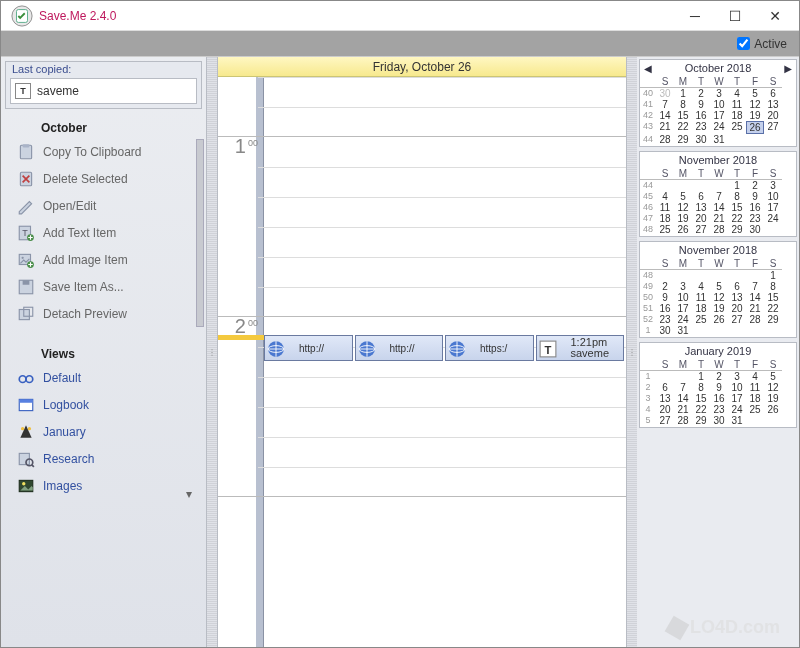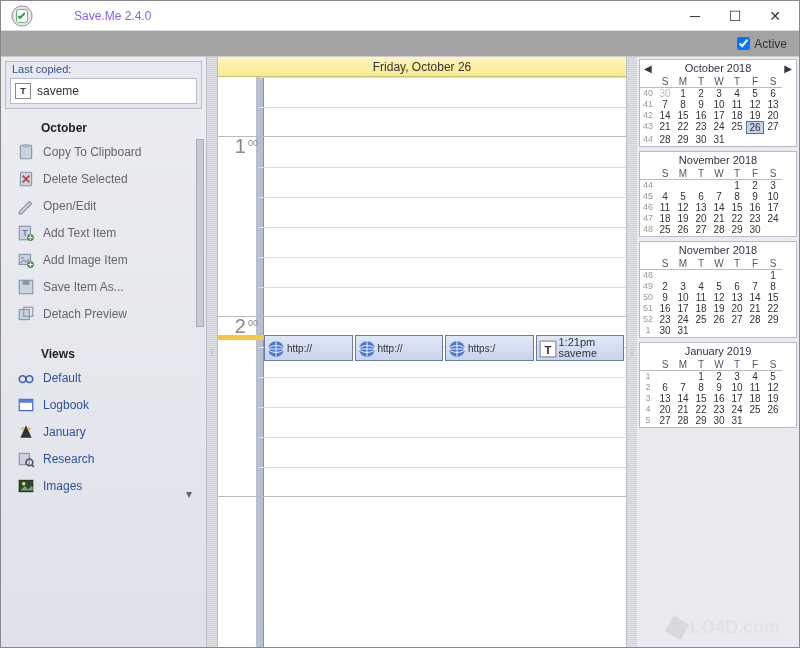--- a/index.html
+++ b/index.html
@@ -1,20 +1,20 @@
 <!DOCTYPE html>
 <html><head>
 <meta charset="utf-8">
 <style>
 * { box-sizing: border-box; margin: 0; padding: 0; }
 body { font-family: "Segoe UI", Tahoma, sans-serif; font-size: 12px; background: #fff; color: #333; overflow: hidden; width: 800px; height: 648px; position: relative; }
 .window { width: 800px; height: 648px; border: 1px solid #888; display: flex; flex-direction: column; }
 .titlebar { height: 30px; display: flex; align-items: center; padding: 0 4px; border-bottom: 1px solid #ddd; }
 .app-icon { width: 22px; height: 22px; margin: 0 6px; }
-.title-text { flex: 1; font-size: 12px; color: #8b5cf6; margin-left: 35px; }
+.title-text { flex: 1; font-size: 12px; color: #be185d; }
 .win-btn { width: 40px; height: 28px; display: flex; align-items: center; justify-content: center; font-size: 14px; }
 .toolbar-row { height: 26px; display: flex; align-items: center; justify-content: flex-end; padding: 0 12px; border-bottom: 1px solid #ccc; background: #a3a3a3; }
 .active-check { display: flex; align-items: center; gap: 4px; }
 .content { flex: 1; display: flex; background: #e6e8ed; overflow: hidden; }
 .sidebar { width: 206px; background: linear-gradient(to bottom,#ebedf1,#dfe2e9); padding: 4px; display: flex; flex-direction: column; gap: 6px; border-right: 1px solid #b8bcc4; }
 .panel { border: 1px solid #b8bcc4; background: #e6e9ef; }
 .panel-label { font-size: 11px; color: #3a4d8f; padding: 1px 6px; }
 .panel-body { background: #fff; border: 1px solid #b8bcc4; margin: 2px 4px 4px 4px; padding: 4px; display: flex; align-items: center; gap: 6px; }
 .item-icon { width: 16px; height: 16px; border: 1px solid #888; display: inline-flex; align-items: center; justify-content: center; font-size: 9px; font-weight: bold; }
 .section-head { font-weight: bold; font-size: 12px; padding: 6px 36px 4px; color: #222; }
@@ -27,21 +27,21 @@
 .main { flex: 1; background: #ffffff; display: flex; flex-direction: column; border-left: 1px solid #b8bcc4; border-right: 1px solid #b8bcc4; overflow:hidden; }
 .day-header { height: 20px; background: linear-gradient(#fff7c2,#f7e98e); border-bottom: 1px solid #ccc574; text-align: center; font-size: 12px; line-height: 20px; color:#333; }
 .timeline { flex: 1; position: relative; overflow: hidden; }
 .hour-row { position: absolute; left: 0; right: 0; height: 180px; border-bottom: 1px solid #bbb; }
 .hour-row .sub { position:absolute; left:40px; right:0; border-top:1px solid #ddd; }
 .hour-label { position:absolute; top:-2px; left:2px; width:38px; text-align:right; color:#888; display:flex; align-items:flex-start; justify-content:flex-end; gap:2px; }
 .hour-label .big { font-size:20px; font-weight:300; }
 .hour-label .sm { font-size:9px; padding-top:3px; }
 .gutter { position:absolute; top:0; bottom:0; left:38px; width:8px; background:#b8c0d0; border-right:1px solid #8a92a4;}
 .event-row { position:absolute; left:46px; right:2px; height:26px; display:flex; gap:2px; }
-.evt { border:1px solid #6a7aa0; background:linear-gradient(#e0e8f8,#c8d4ec); display:flex; align-items:center; padding:0 2px; font-size:10px; overflow:hidden; white-space:nowrap; gap:4px; flex:1; }
+.evt { border:1px solid #6a7aa0; background:linear-gradient(#e0e8f8,#c8d4ec); display:flex; align-items:center; padding:0 2px; font-size:10px; overflow:hidden; white-space:nowrap; gap:16px; flex:1; }
 .evt .globe { width:16px; height:16px; }
 .cal-pane { width: 162px; background: #e9ebf0; padding: 2px; overflow: hidden; }
 .mini-cal { border:1px solid #b8bcc4; background:#fff; font-size:10px; margin-bottom:4px; position:relative; padding-bottom:1px; }
 .mc-head { display:flex; align-items:center; justify-content:center; gap:4px; height:16px; font-size:11px; color:#334; }
 .mc-head .nav { position:absolute; cursor:pointer; font-size:10px; }
 .mc-head .nav.l{left:4px} .mc-head .nav.r{right:4px}
 .mc-grid { display:grid; grid-template-columns: 16px repeat(7,18px); }
 .mc-grid .dh { text-align:center; color:#556; border-bottom:1px solid #bbb; font-size: 10px; }
 .mc-grid .wn { text-align:center; color:#999; font-size:9px; }
 .mc-grid .d { text-align:center; padding:0; font-size:10px; }

